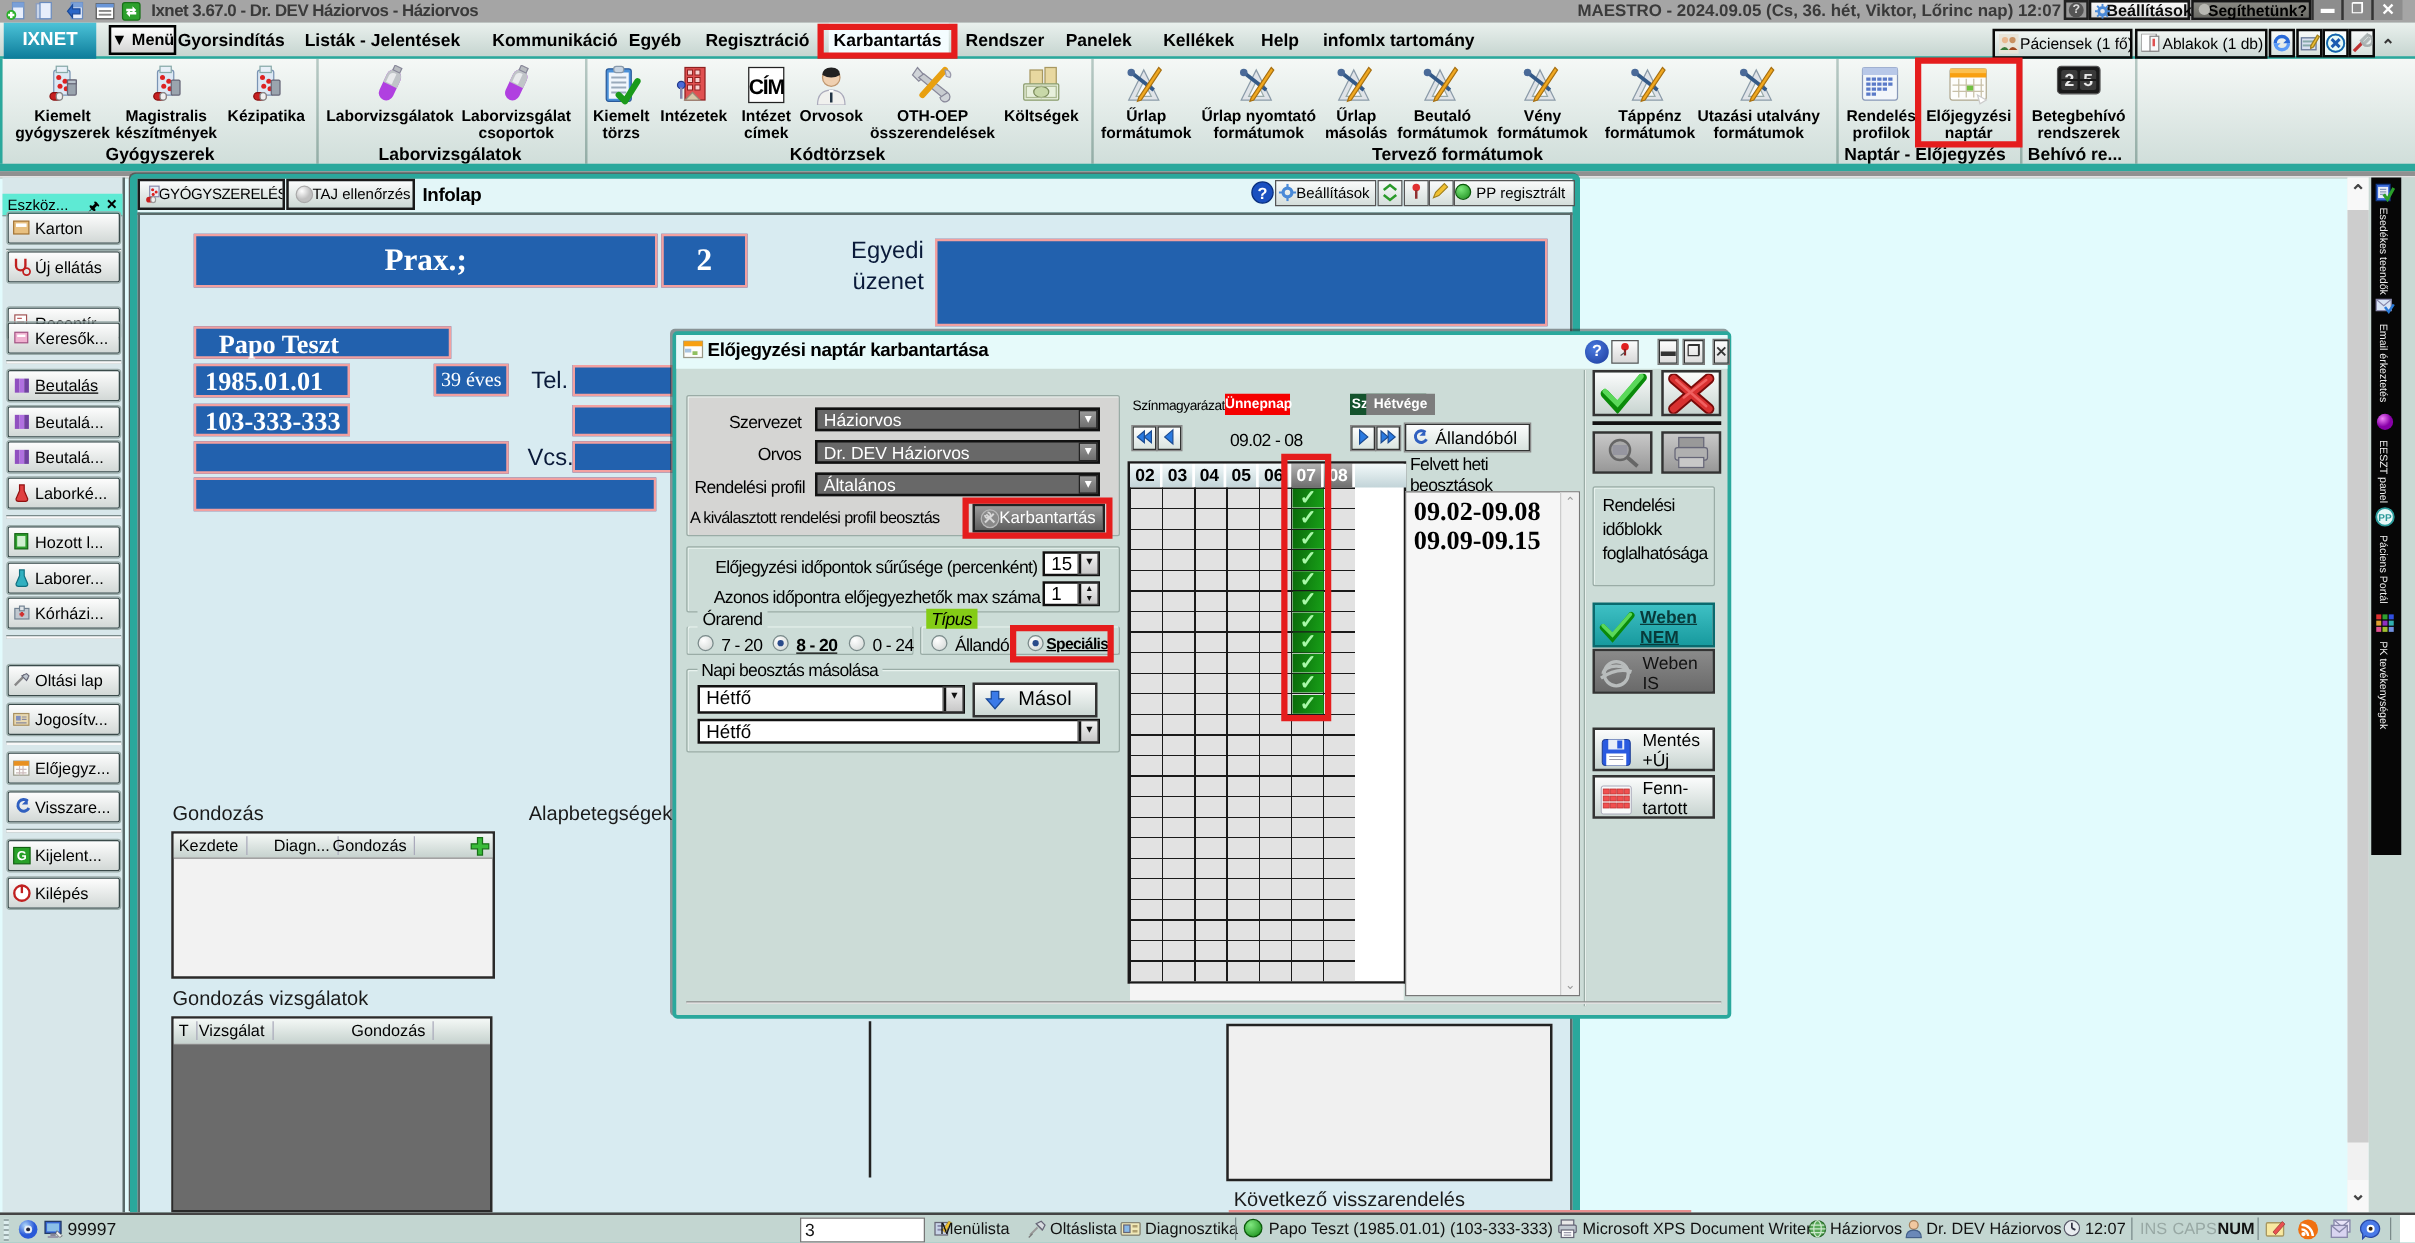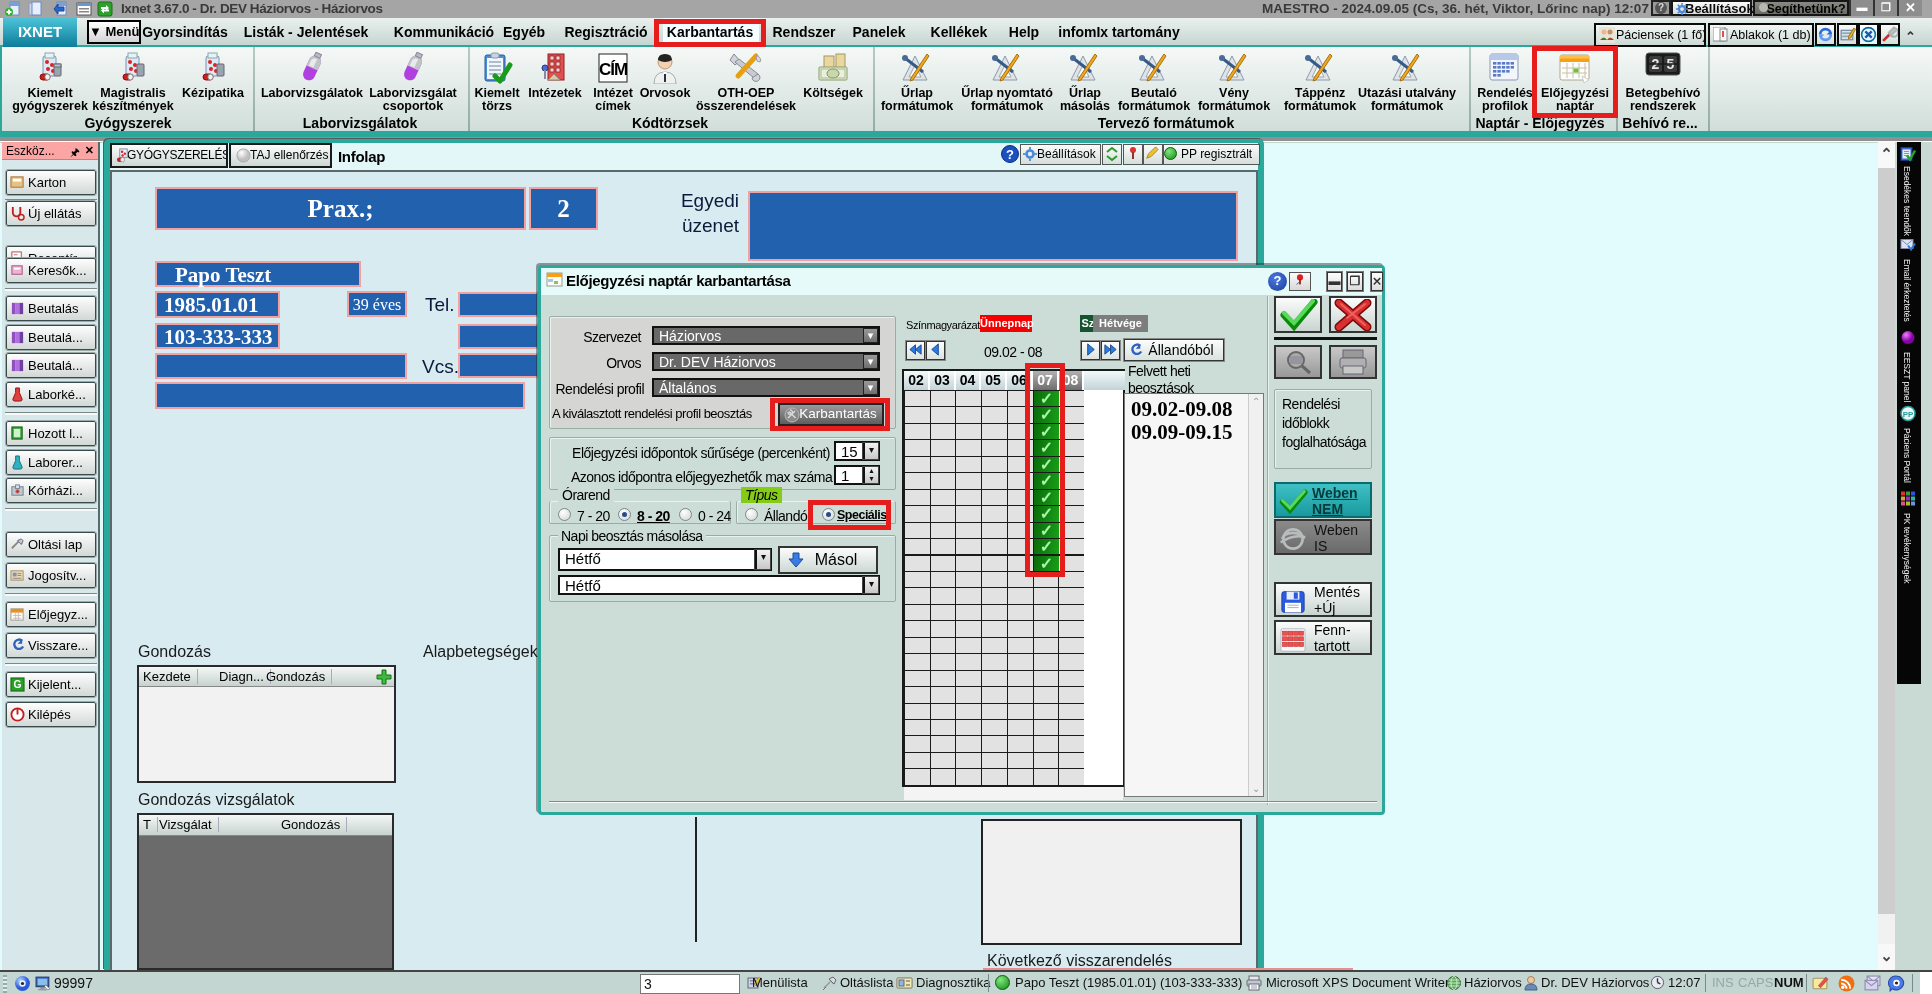--- a/index.html
+++ b/index.html
@@ -27,21 +27,21 @@
 .ritem{position:absolute;top:40px;width:0;font-size:12.5px;font-weight:bold;color:#000;line-height:13px;}
 .ritem span{display:inline-block;transform:translateX(-50%);text-align:center;white-space:nowrap;}
 .ricon{position:absolute;top:5px;width:0;}
 .ricon>*{transform:translateX(-50%);}
 
 #tealline{left:0;top:131px;width:1932px;height:6px;background:#2aa89c;}
 #grayline{left:0;top:137px;width:1932px;height:5px;background:#909090;border-bottom:1px solid #fdfdfd;}
 #mdibg{left:0;top:143px;width:1932px;height:827px;background:#e2fbfd;}
 
 #toolbox{left:2px;top:142px;width:98px;height:828px;background:#d8e7ea;border-right:2px solid #5a6a6a;z-index:2;}
-.tbhdr{height:18px;background:#fca5a5;border-bottom:1px solid #8a9a9a;font-size:12px;color:#000;padding:2px 4px;position:relative;}
+.tbhdr{height:18px;background:#5eead4;border-bottom:1px solid #8a9a9a;font-size:12px;color:#000;padding:2px 4px;position:relative;margin-top:13px;}
 .tbhdr .pin{position:absolute;right:18px;top:2px;font-size:11px;}
 .tbhdr .tx{position:absolute;right:4px;top:2px;font-size:11px;font-weight:bold;}
 .tbtn{position:absolute;left:4px;width:90px;height:25px;background:linear-gradient(#fdfdfd,#d2d8d6);border:1px solid #3a4a4a;outline:1px solid #9aacaa;border-radius:2px;font-size:13px;color:#000;line-height:23px;padding-left:21px;white-space:nowrap;overflow:hidden;}
 .tbtn svg{position:absolute;left:3px;top:4px;}
 .tsep{position:absolute;left:3px;width:92px;height:3px;background:#7a8a8a;border-bottom:2px solid #f8f8f8;}
 
 #innerwin{left:104px;top:139px;width:1160px;height:831px;background:#2aa89c;border-radius:5px 5px 0 0;box-shadow:-1px -1px 0 #5a5a5a;z-index:1;}
 #iwtabs{position:absolute;left:6px;top:4px;width:1148px;height:27px;background:#e3f6f8;}
 .iwtab{position:absolute;top:0px;height:25px;background:linear-gradient(#fbfcfc,#ccd8d4);border:2px solid #1a1a1a;font-size:12px;color:#000;line-height:21px;white-space:nowrap;overflow:hidden;}
 .iwbtn{position:absolute;top:1px;height:21px;background:linear-gradient(#fafbfb,#d4dedb);border:1px solid #555;font-size:13px;color:#000;line-height:18px;text-align:left;}
@@ -454,21 +454,21 @@
       </svg>Új ellátás</div>
   <div class="tbtn" style="top:88px;margin-top:16px;"><svg width="15" height="15" viewBox="0 0 16 16">
         <rect x="2" y="1" width="10" height="13" fill="#fff" stroke="#a05050"></rect>
         <path d="M4 4 L8 4 M4 7 L10 7 M4 10 L9 10" stroke="#c06060"></path>
       </svg>Receptír...</div>
   <div class="tbtn" style="top:116px;"><svg width="15" height="15" viewBox="0 0 16 16">
         <rect x="2" y="3" width="11" height="9" fill="#f0b0d0" stroke="#a05080"></rect>
         <rect x="4" y="5" width="7" height="2" fill="#fff"></rect>
       </svg>Keresők...</div>
   <div class="tsep" style="top:146px;"></div>
-  <div class="tbtn" style="top:154px;"><svg width="15" height="15" viewBox="0 0 16 16">
+  <div class="tbtn" style="top:154px;text-decoration:underline;"><svg width="15" height="15" viewBox="0 0 16 16">
         <rect x="2" y="2" width="4" height="12" fill="#9050c0"></rect>
         <rect x="6" y="2" width="4" height="12" fill="#b070e0"></rect>
         <rect x="10" y="2" width="4" height="12" fill="#7040a0"></rect>
       </svg>Beutalás</div>
   <div class="tbtn" style="top:183px;"><svg width="15" height="15" viewBox="0 0 16 16">
         <rect x="2" y="2" width="4" height="12" fill="#9050c0"></rect>
         <rect x="6" y="2" width="4" height="12" fill="#b070e0"></rect>
         <rect x="10" y="2" width="4" height="12" fill="#7040a0"></rect>
       </svg>Beutalá...</div>
   <div class="tbtn" style="top:211px;"><svg width="15" height="15" viewBox="0 0 16 16">

